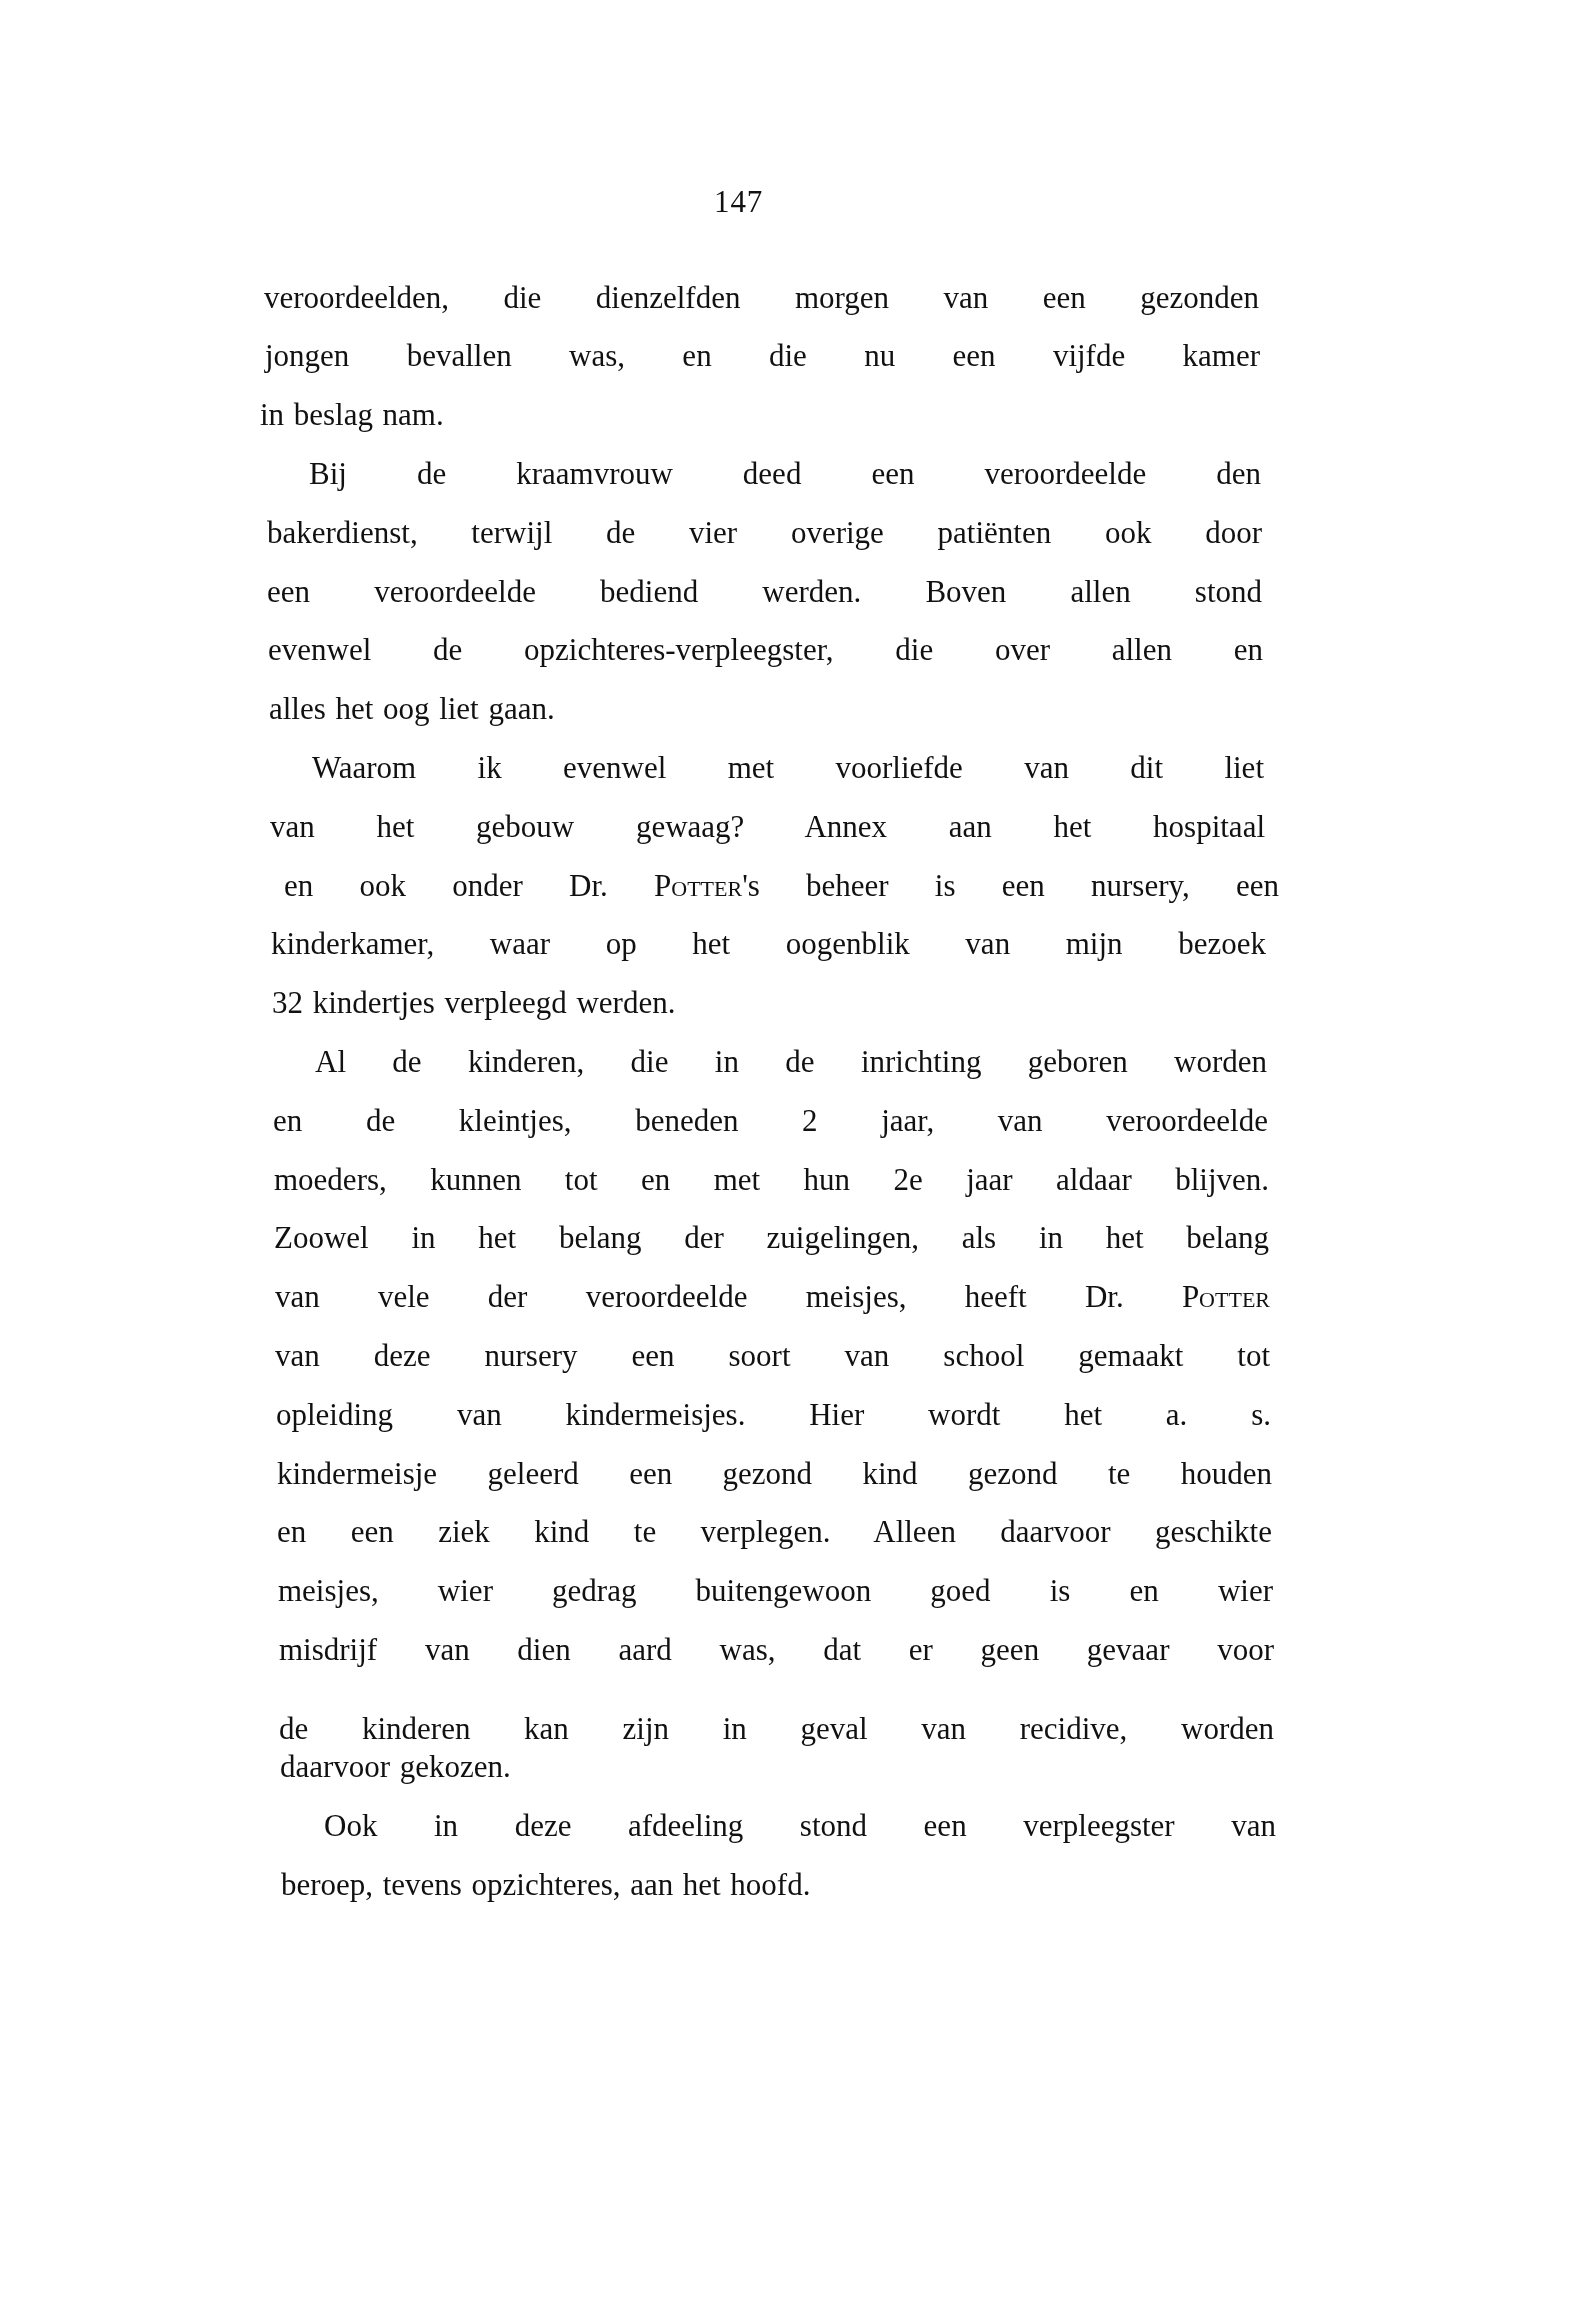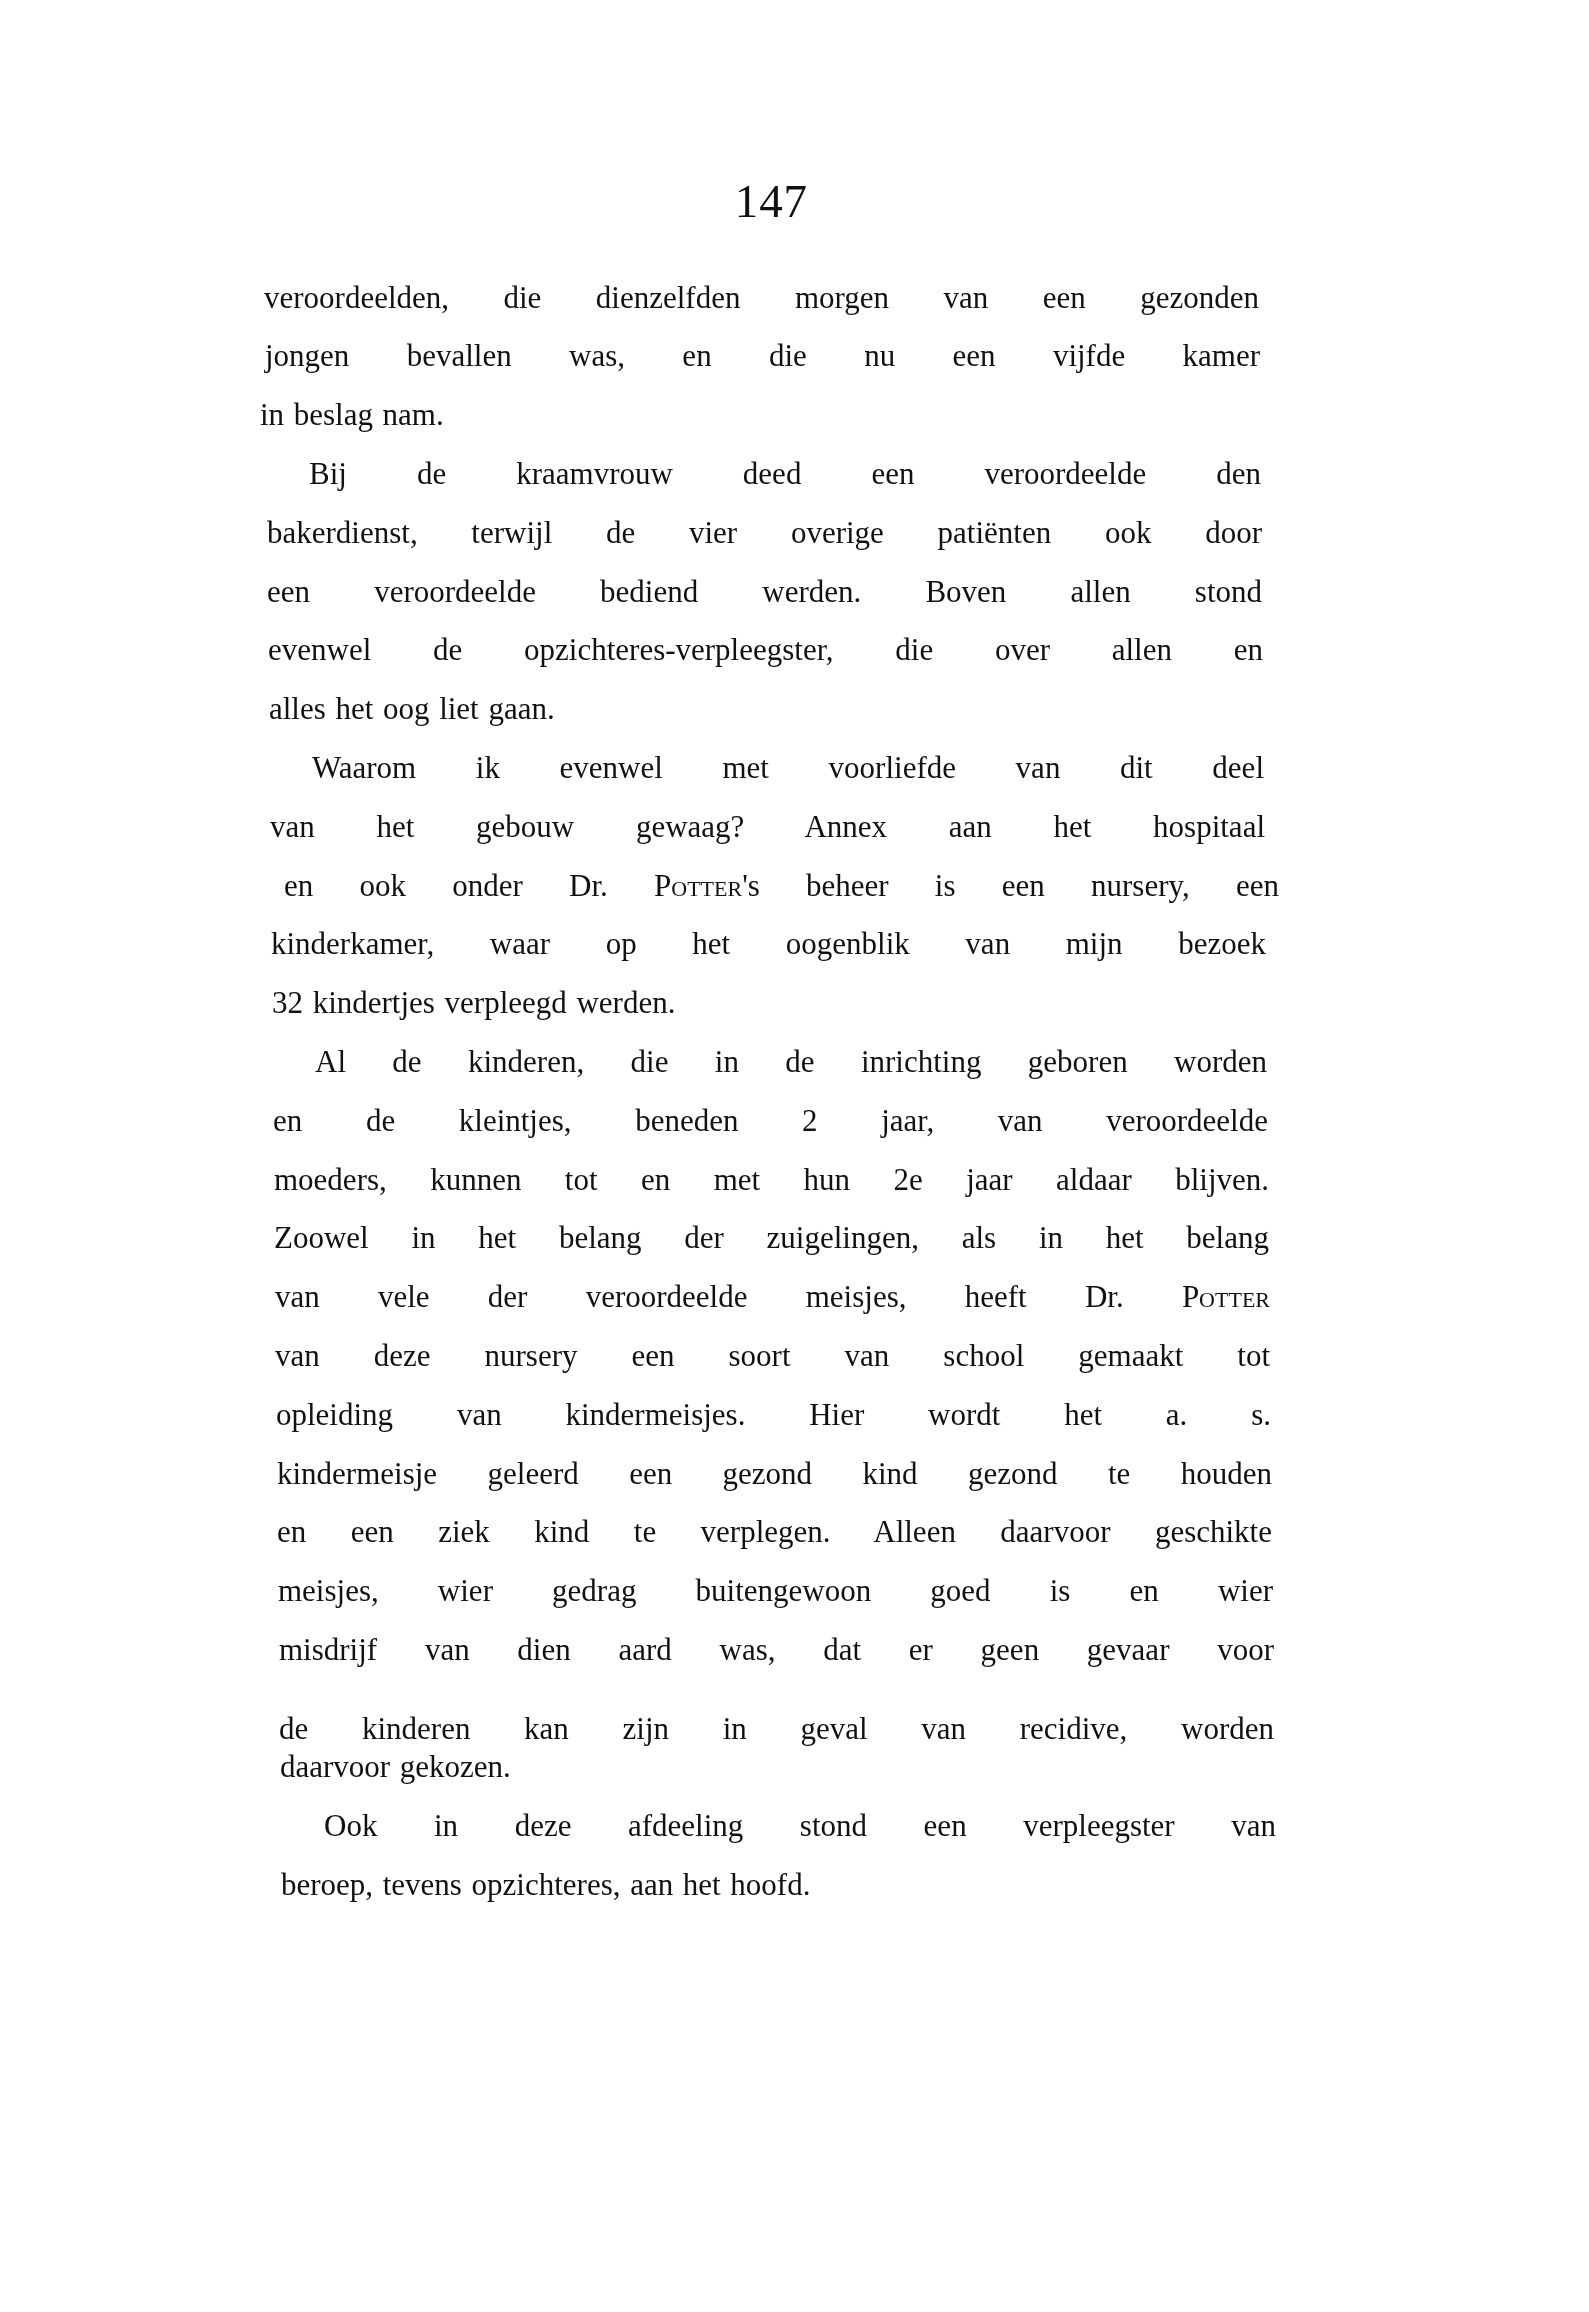--- a/index.html
+++ b/index.html
@@ -20,22 +20,22 @@
     left: 0; top: 0;
     width: 1589px;
     height: 2312px;
     background: #ffffff;
   }
   .page-number {
     position: absolute;
     top: 178px;
     left: 714px;
     width: 94px;
-    text-align: right;
-    font-size: 47px;
+    text-align: left;
+    font-size: 31px;
     line-height: 47px;
     letter-spacing: 0.9px;
   }
   .line {
     position: absolute;
     height: 52px;
     font-size: 31px;
     line-height: 52px;
     white-space: nowrap;
     overflow: visible;
@@ -59,21 +59,21 @@
 
   <div id="text-block">
     <div class="line" style="top: 272px; left: 264px; width: 995px;">veroordeelden, die dienzelfden morgen van een gezonden</div>
     <div class="line" style="top: 330px; left: 265px; width: 995px;">jongen bevallen was, en die nu een vijfde kamer</div>
     <div class="line last" style="top: 389px; left: 260px; width: 995px; text-align: right;">in beslag nam.</div>
     <div class="line" style="top: 448px; left: 309px; width: 952px;">Bij de kraamvrouw deed een veroordeelde den</div>
     <div class="line" style="top: 507px; left: 267px; width: 995px;">bakerdienst, terwijl de vier overige patiënten ook door</div>
     <div class="line" style="top: 566px; left: 267px; width: 995px;">een veroordeelde bediend werden. Boven allen stond</div>
     <div class="line" style="top: 624px; left: 268px; width: 995px;">evenwel de opzichteres-verpleegster, die over allen en</div>
     <div class="line last" style="top: 683px; left: 269px; width: 995px;">alles het oog liet gaan.</div>
-    <div class="line" style="top: 742px; left: 312px; width: 952px;">Waarom ik evenwel met voorliefde van dit deel</div>
+    <div class="line" style="top: 742px; left: 312px; width: 952px;">Waarom ik evenwel met voorliefde van dit liet</div>
     <div class="line" style="top: 801px; left: 270px; width: 995px;">van het gebouw gewaag? Annex aan het hospitaal</div>
     <div class="line" style="top: 860px; left: 284px; width: 995px;">en ook onder Dr. <span class="sc">Potter</span>'s beheer is een nursery, een</div>
     <div class="line" style="top: 918px; left: 271px; width: 995px;">kinderkamer, waar op het oogenblik van mijn bezoek</div>
     <div class="line last" style="top: 977px; left: 272px; width: 995px;">32 kindertjes verpleegd werden.</div>
     <div class="line" style="top: 1036px; left: 315px; width: 952px;">Al de kinderen, die in de inrichting geboren worden</div>
     <div class="line" style="top: 1095px; left: 273px; width: 995px;">en de kleintjes, beneden 2 jaar, van veroordeelde</div>
     <div class="line" style="top: 1154px; left: 274px; width: 995px;">moeders, kunnen tot en met hun 2e jaar aldaar blijven.</div>
     <div class="line" style="top: 1212px; left: 274px; width: 995px;">Zoowel in het belang der zuigelingen, als in het belang</div>
     <div class="line" style="top: 1271px; left: 275px; width: 995px;">van vele der veroordeelde meisjes, heeft Dr. <span class="sc">Potter</span></div>
     <div class="line" style="top: 1330px; left: 275px; width: 995px;">van deze nursery een soort van school gemaakt tot</div>

